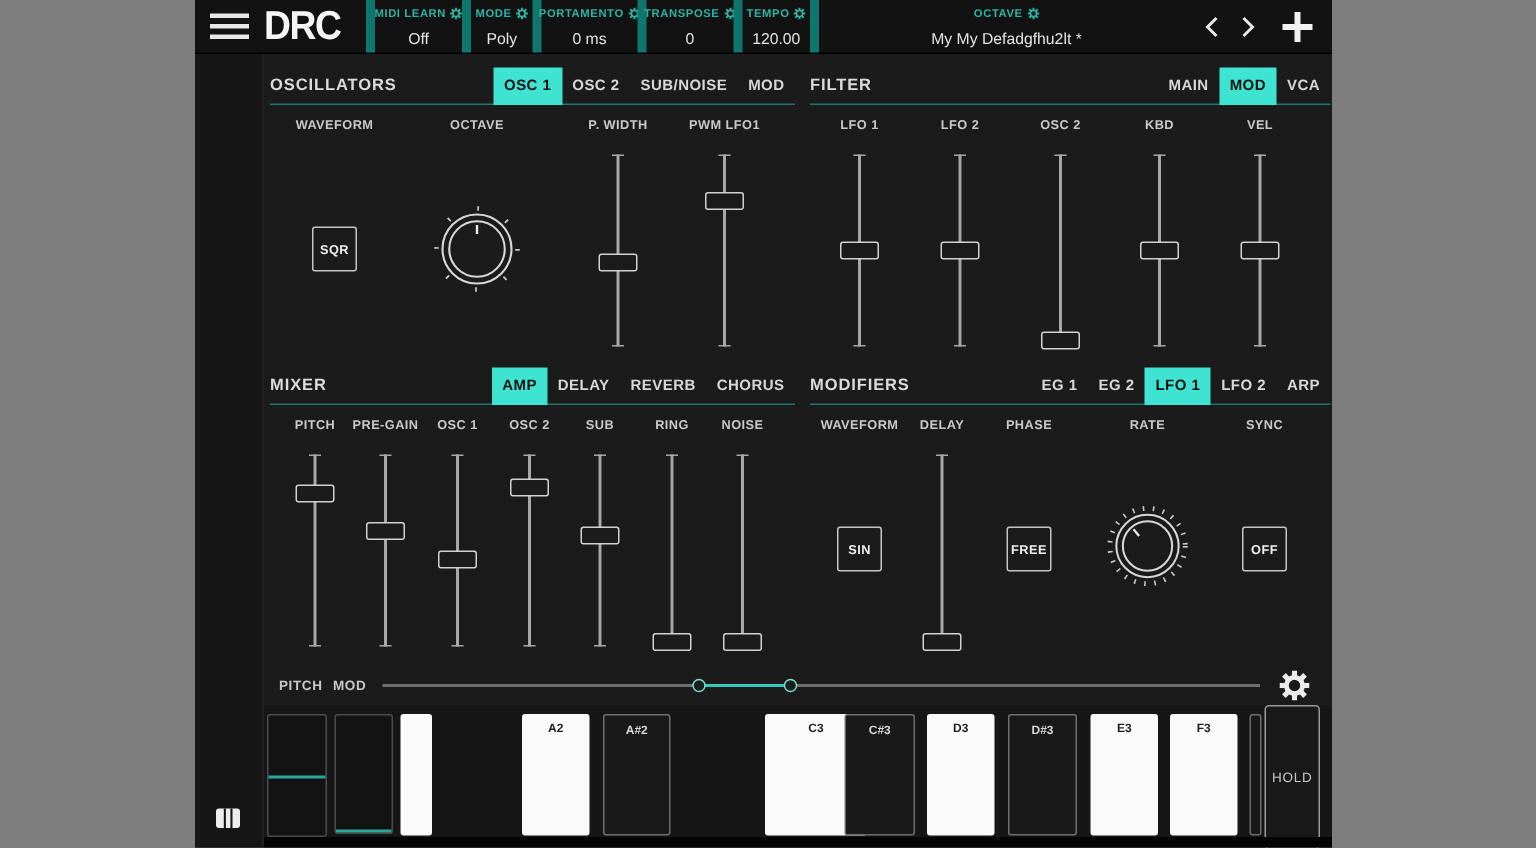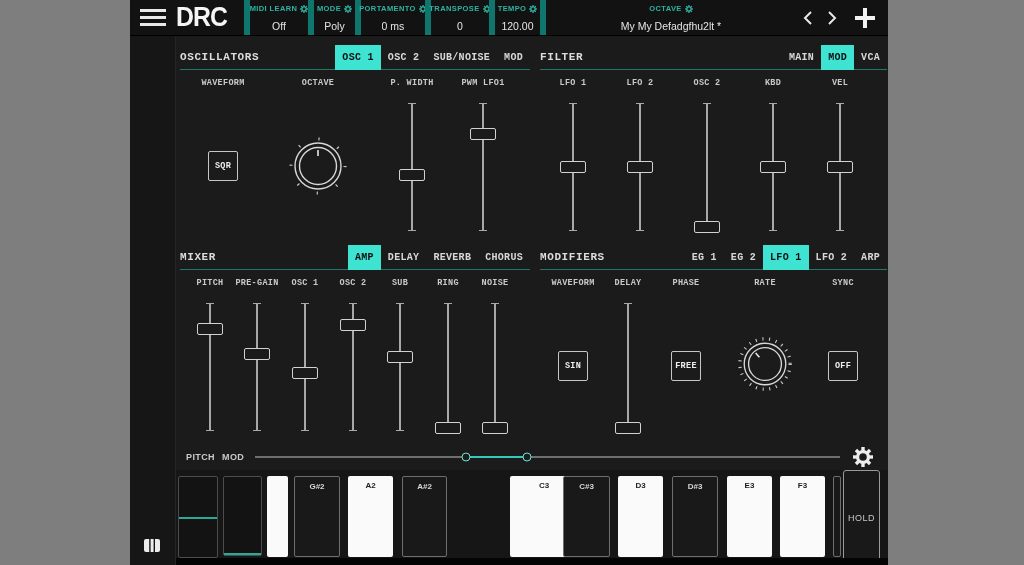--- a/index.html
+++ b/index.html
@@ -19,21 +19,21 @@
   .tb-right { display:flex; align-items:center; padding-right:6px; }
   .nav-btn { width:24px; height:24px; display:flex; align-items:center; justify-content:center; cursor:pointer; }
   .plus-btn { width:34px; height:30px; display:flex; align-items:center; justify-content:center; cursor:pointer; margin-left:4px; }
   .gear-svg { display:inline-block; }
 
   
   .left-strip { position:absolute; left:0; top:36px; width:46px; bottom:0; background:#161616; border-right:1px solid #242424; }
   .piano-btn { position:absolute; left:13px; bottom:12px; width:18px; height:15px; cursor:pointer; }
 
   
-  .sec { position:absolute;font-family:Liberation Mono, monospace; }
+  .sec { position:absolute; }
   #sec-osc   { left:50px;  top:45px;  width:350px; height:198px; }
   #sec-flt   { left:410px; top:45px;  width:347px; height:198px; }
   #sec-mix   { left:50px;  top:245px; width:350px; height:198px;text-align:right; }
   #sec-mod   { left:410px; top:245px; width:347px; height:198px; }
   .sec-head { height:25px; display:flex; justify-content:space-between; align-items:center; border-bottom:1px solid #20756c; }
   .sec-title { color:#dcdcdc; font-size:11px; font-weight:bold; letter-spacing:.6px; }
   .tabs { display:flex; align-items:stretch; height:25px; }
   .tab { display:flex; align-items:center; padding:0 7px; color:#d8d8d8; font-size:10px; font-weight:bold; letter-spacing:.3px; cursor:pointer; }
   .tab.active { background:#3fe3d2; color:#101010; }
   .ctl-label { position:absolute; top:33px; transform:translateX(-50%); color:#c9c9c9; font-size:8.5px; font-weight:bold; letter-spacing:.3px; white-space:nowrap; }
@@ -417,21 +417,20 @@
 
   <div class="kb">
     <div class="wheel" style="left:2px; width:40px">
       <div class="wheel-line" style="top:40px"></div>
     </div>
     <div class="wheel" style="left:47px; width:39px; height:80px">
       <div class="wheel-line" style="bottom:0"></div>
     </div>
 
     <div class="key white" style="left:91px;  width:21px"></div>
-    <div class="key black" style="left:118px; width:46px">G#2</div>
     <div class="key white" style="left:172px; width:45px">A2</div>
     <div class="key black" style="left:226px; width:45px">A#2</div>
     <div class="key white" style="left:334px; width:68px">C3</div>
     <div class="key black" style="left:387px; width:47px">C#3</div>
     <div class="key white" style="left:442px; width:45px">D3</div>
     <div class="key black" style="left:496px; width:46px">D#3</div>
     <div class="key white" style="left:551px; width:45px">E3</div>
     <div class="key white" style="left:604px; width:45px">F3</div>
     <div class="key black" style="left:657px; width:8px"></div>
 

